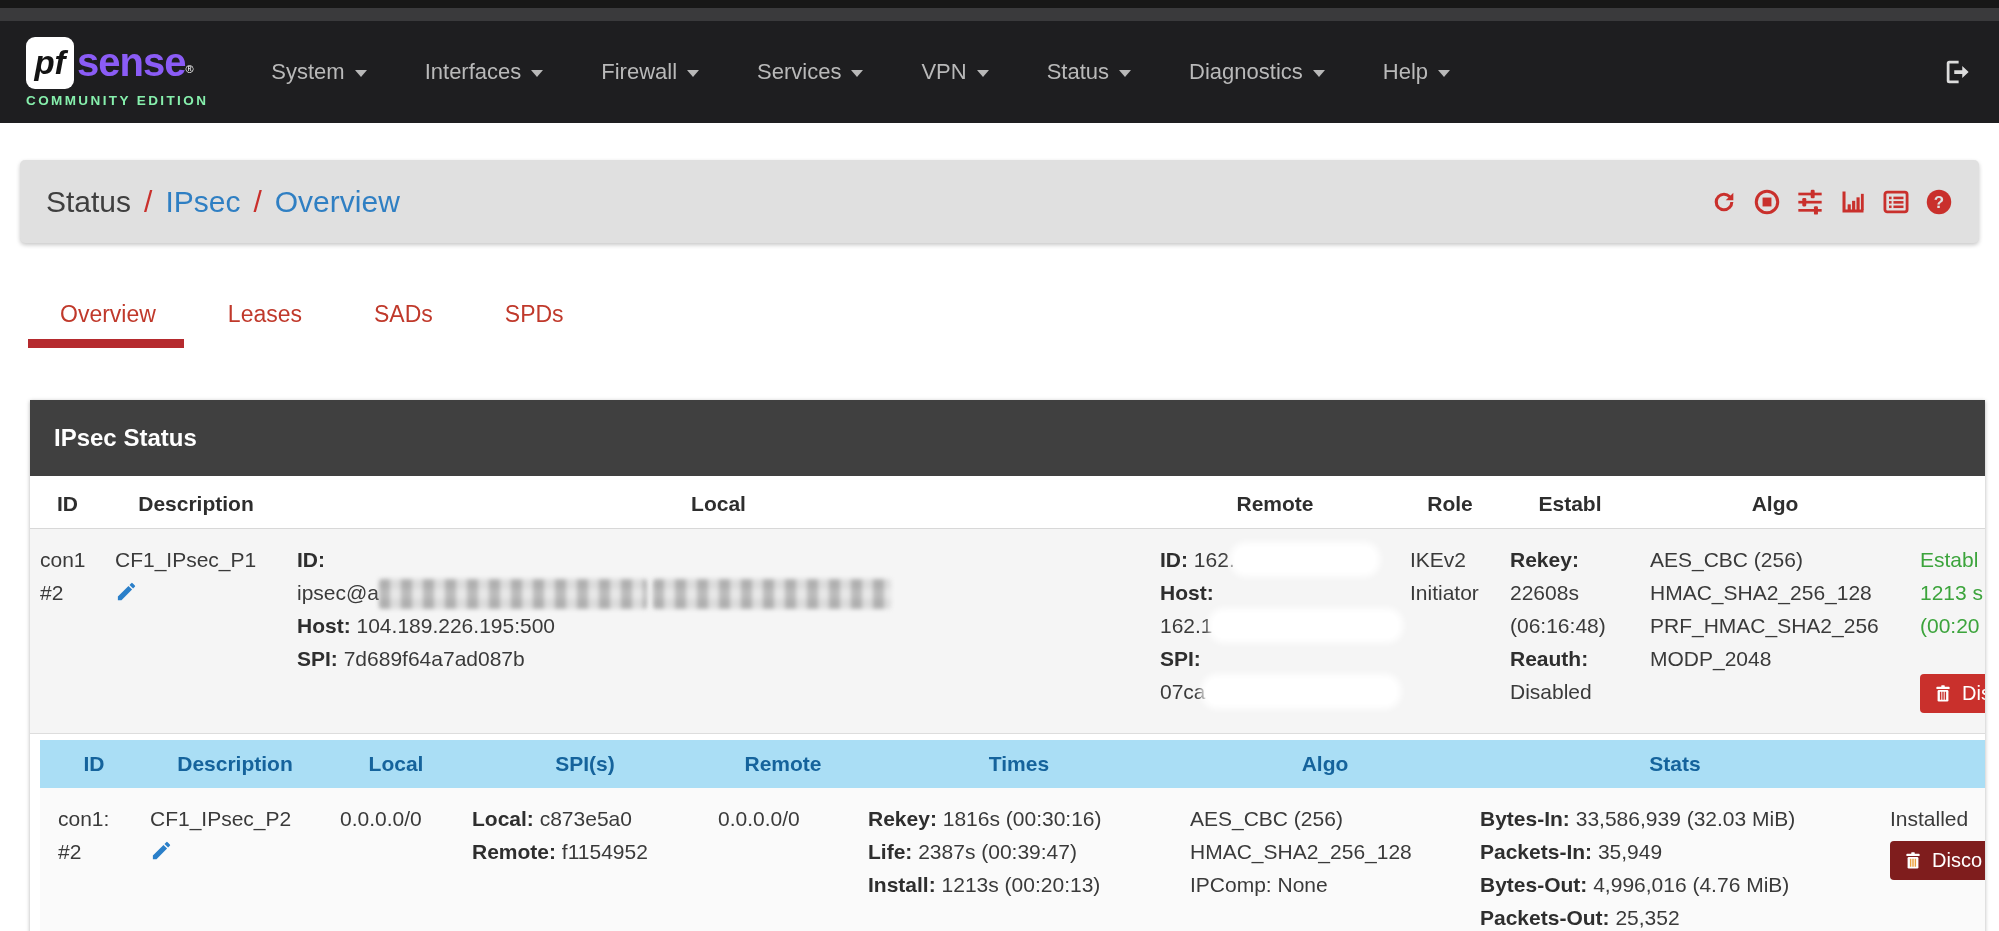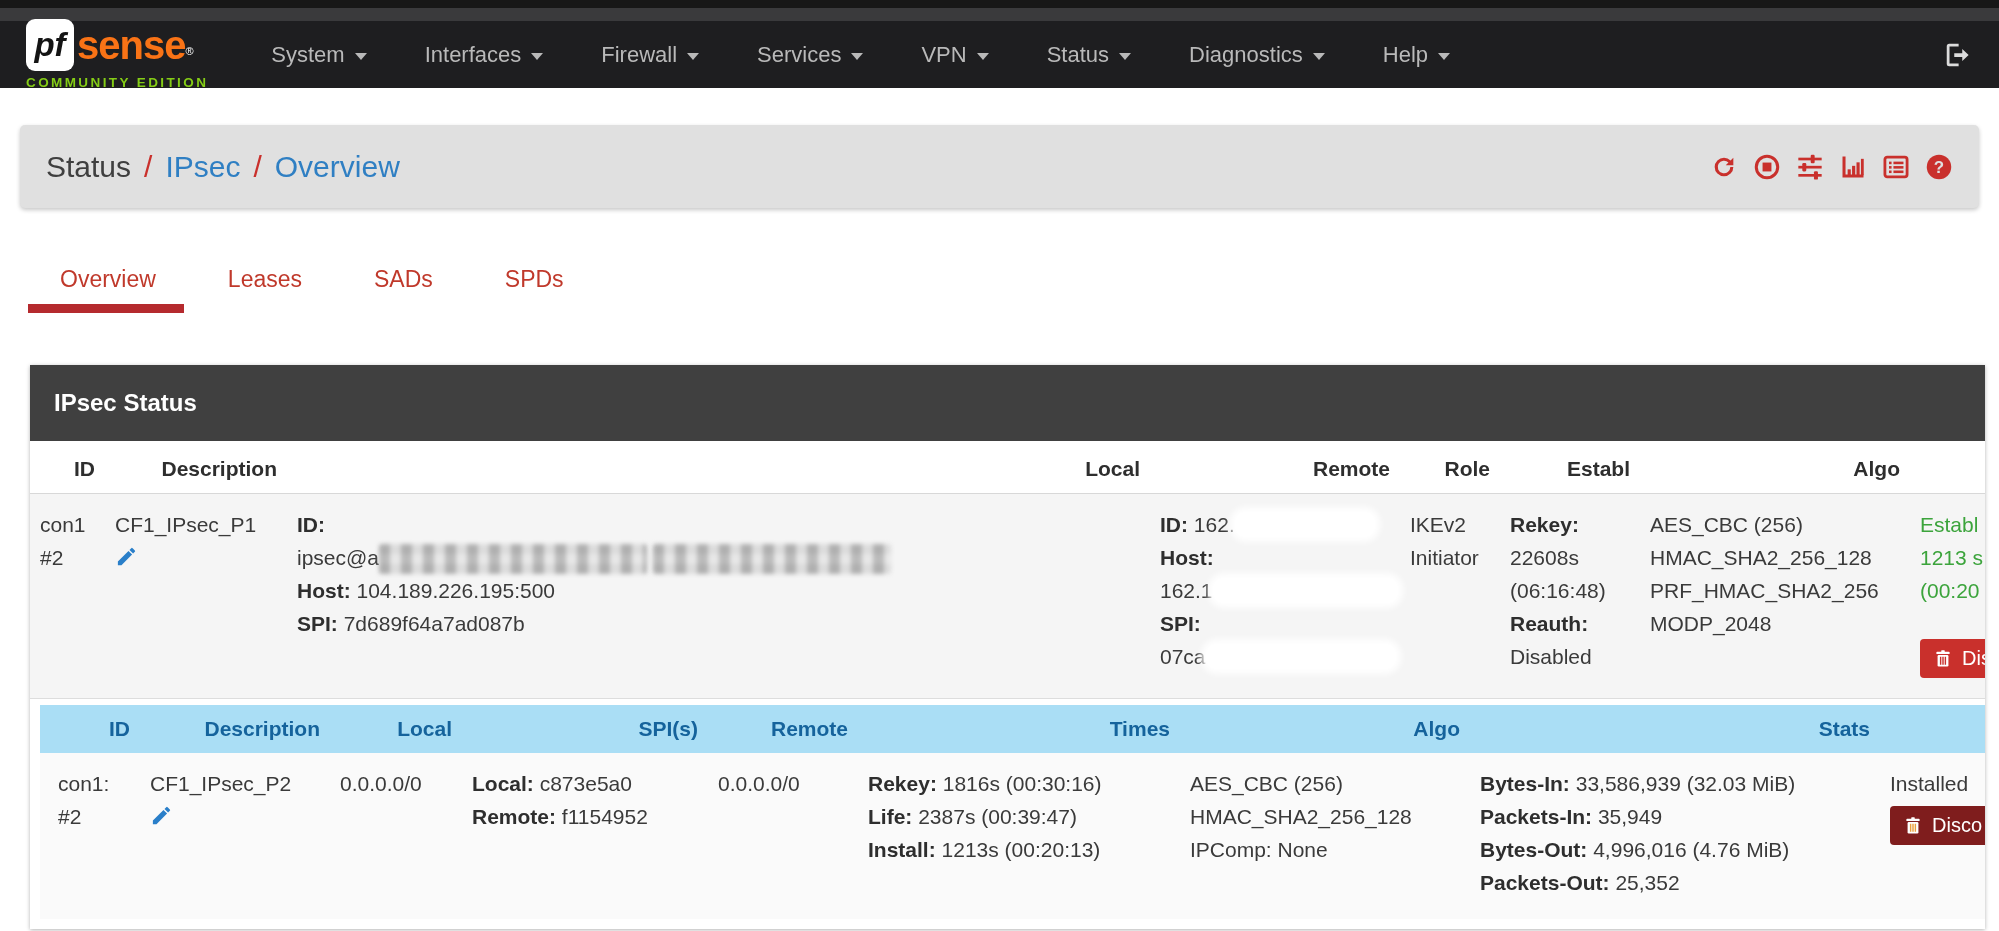--- a/index.html
+++ b/index.html
@@ -2,29 +2,29 @@
 <html><head>
 <meta charset="utf-8">
 <style>
   * { box-sizing: border-box; margin: 0; padding: 0; }
   html, body { width: 1999px; height: 931px; overflow: hidden; }
   body { background: #ffffff; font-family: "Liberation Sans", sans-serif; }
 
   
   .topbar1 { height: 8px;  background: #171717; }
   .topbar2 { height: 13px; background: #3a3a3c; }
-  .nav { height: 67px; background: #1e1e20; display: flex; align-items: center; padding: 0 26px; }
+  .nav { height: 102px; background: #1e1e20; display: flex; align-items: center; padding: 0 26px; }
   .brand { display: flex; flex-direction: column; margin-right: 34px; cursor: pointer; }
   .brand-row { display: flex; align-items: center; }
   .pf-box { width: 48px; height: 52px; background: #fff; border-radius: 9px;
             display: flex; align-items: center; justify-content: center;
             font-style: italic; font-weight: bold; font-size: 33px; color: #141414; }
-  .sense { color: #f97316; font-weight: bold; font-size: 40px; letter-spacing: -1px; margin-left: 3px; }
+  .sense { color: #8b5cf6; font-weight: bold; font-size: 40px; letter-spacing: -1px; margin-left: 3px; }
   .reg { color: #fff; font-size: 11px; align-self: flex-start; margin-top: 26px; }
-  .brand-sub { color: #84cc16; font-weight: bold; font-size: 13.5px; letter-spacing: 2.4px; margin-top: 4px; }
+  .brand-sub { color: #86efac; font-weight: bold; font-size: 13.5px; letter-spacing: 2.4px; margin-top: 4px; }
   .nav-items { display: flex; list-style: none; align-items: center; }
   .nav-item { color: #b9b9b9; font-size: 22px; padding: 0 29px; display: flex; align-items: center; cursor: pointer; white-space: nowrap; }
   .caret { width: 0; height: 0; border-left: 6px solid transparent; border-right: 6px solid transparent;
            border-top: 7px solid #b9b9b9; margin-left: 10px; margin-top: 3px; }
   .logout { margin-left: auto; cursor: pointer; display: flex; align-items: center; }
   .logout svg { width: 30px; height: 30px; fill: #dcdcdc; }
 
   
   .crumb { margin: 37px 20px 0; background: #e0e0e0; border-radius: 5px;
            box-shadow: 0 2px 4px rgba(0,0,0,.22); display: flex; align-items: center;
@@ -40,21 +40,21 @@
   .tab { font-size: 23px; color: #c0392b; margin-right: 72px; padding-bottom: 20px; position: relative; cursor: pointer; }
   .tab.active::after { content: ""; position: absolute; left: -32px; right: -28px; bottom: 0;
                        height: 9px; background: #b52a2e; }
 
   
   .panel { width: 1955px; margin: 52px 0 0 30px; background: #fff;
            box-shadow: 0 1px 4px rgba(0,0,0,.3); overflow: hidden; padding-bottom: 10px; }
   .panel-head { background: #404040; color: #fff; font-weight: bold; font-size: 24px; padding: 24px 24px; }
 
   table { border-collapse: collapse; table-layout: fixed; font-size: 21px; color: #3a3a3a; }
-  th { text-align: right; font-weight: bold; padding: 16px 10px 12px; white-space: nowrap; color: #2e2e2e; }
+  th { text-align: center; font-weight: bold; padding: 16px 10px 12px; white-space: nowrap; color: #2e2e2e; }
   td { vertical-align: top; padding: 14px 10px 20px; line-height: 33px; }
   td b { color: #2e2e2e; }
   .line { white-space: nowrap; }
 
   .ptable { width: 2140px; }
   .ptable thead tr { border-bottom: 1px solid #d8d8d8; background: #fff; }
   .ptable tbody tr { background: #f5f5f5; }
 
   .divider { border-top: 1px solid #ddd; margin-top: 0; }
 

